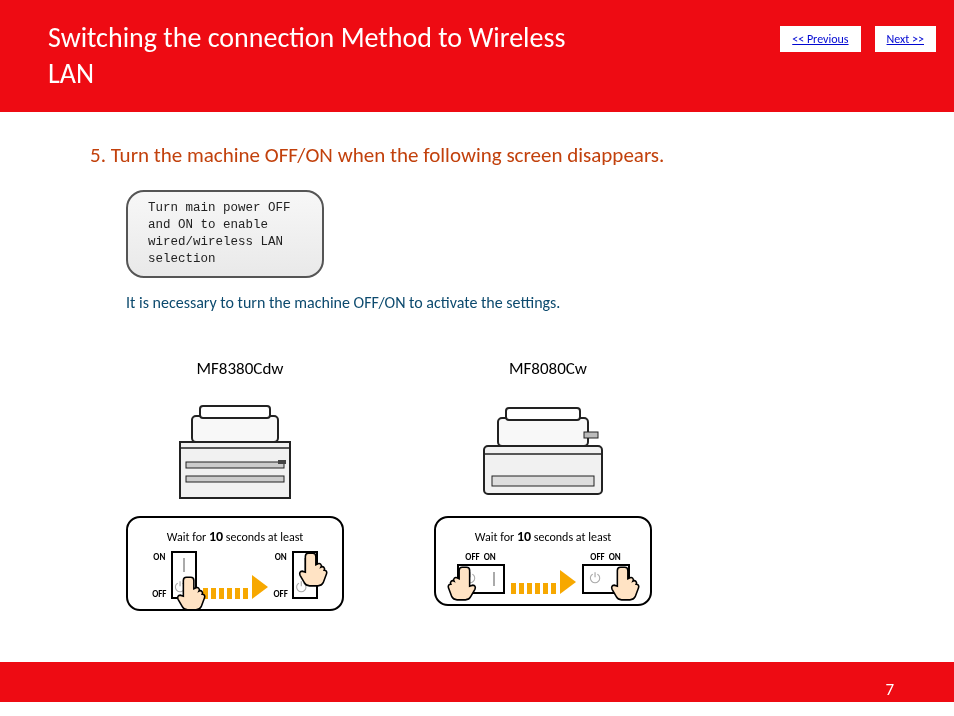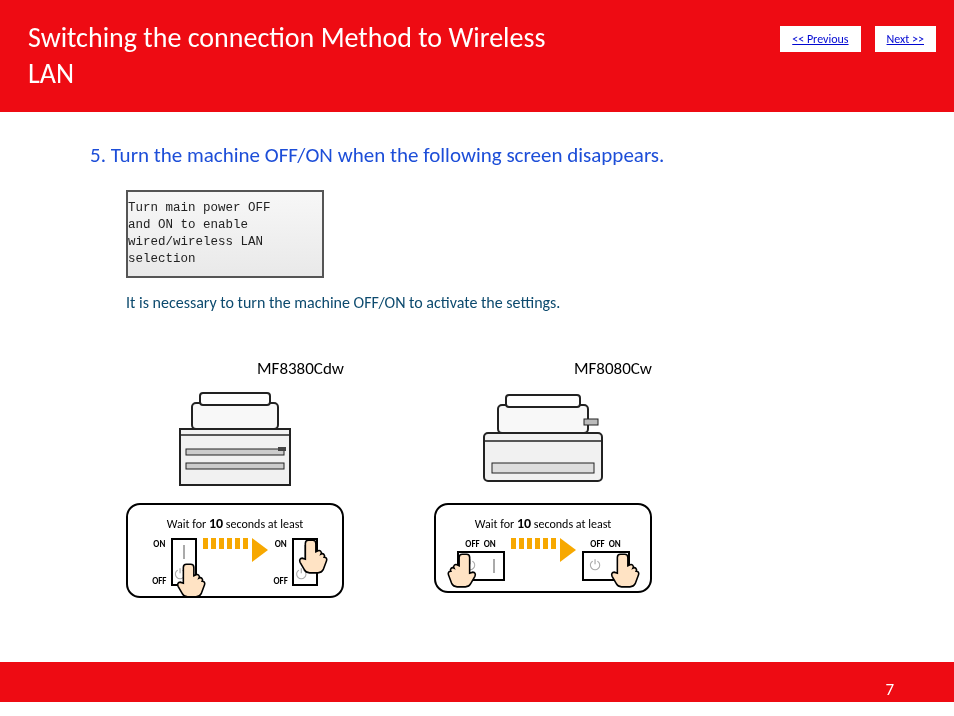--- a/index.html
+++ b/index.html
@@ -10,21 +10,21 @@
     background: #fff;
     position: relative;
     overflow: hidden;
   }
   .header {
     background: #ee0b13;
     height: 112px;
     display: flex;
     align-items: center;
     justify-content: space-between;
-    padding: 0 18px 0 28px;
+    padding: 0 18px 0 48px;
   }
   .title {
     color: #fff;
     font-size: 28px;
     font-weight: 300;
     line-height: 1.3;
     max-width: 560px;
   }
   .nav { display: flex; gap: 14px; align-items: flex-start; margin-top: -34px; }
   .nav a {
@@ -33,30 +33,30 @@
     text-decoration: underline;
     font-size: 12px;
     padding: 6px 12px;
     display: inline-block;
   }
   .content {
     padding: 30px 90px 0 90px;
   }
   .step {
     font-size: 21px;
-    color: #1d4ed8;
+    color: #c2410c;
     margin-bottom: 22px;
   }
   .lcd {
     margin-left: 36px;
     margin-bottom: 14px;
     width: 198px;
-    padding: 8px 0;
+    padding: 8px 20px;
     border: 2px solid #555;
-    border-radius: 0;
+    border-radius: 18px;
     background: linear-gradient(#f7f7f7, #e9e9e9);
     font-family: "Courier New", monospace;
     font-size: 12.5px;
     line-height: 1.35;
     color: #222;
     white-space: pre-line;
   }
   .note {
     margin-left: 36px;
     font-size: 16px;
@@ -66,22 +66,22 @@
   }
   .models {
     margin-left: 36px;
     display: flex;
     gap: 90px;
   }
   .model { text-align: center; }
   .model-label {
     font-size: 17px;
     color: #000;
-    margin-bottom: 4px;
-    text-align: right;
+    margin-bottom: 17px;
+    text-align: center;
     padding-left: 10px;
   }
   .printer {
     width: 170px;
     height: 106px;
     margin: 0 auto 10px auto;
   }
   .switchbox {
     border: 2px solid #000;
     border-radius: 14px;
@@ -90,21 +90,21 @@
     position: relative;
     background: #fff;
   }
   .wait {
     font-size: 12px;
     margin-bottom: 6px;
   }
   .wait b { font-size: 14px; }
   .switchrow {
     display: flex;
-    align-items: flex-start;
+    align-items: flex-end;
     justify-content: center;
     gap: 6px;
   }
   .switch {
     display: flex;
     align-items: center;
     gap: 4px;
     position: relative;
   }
   .onoff {

